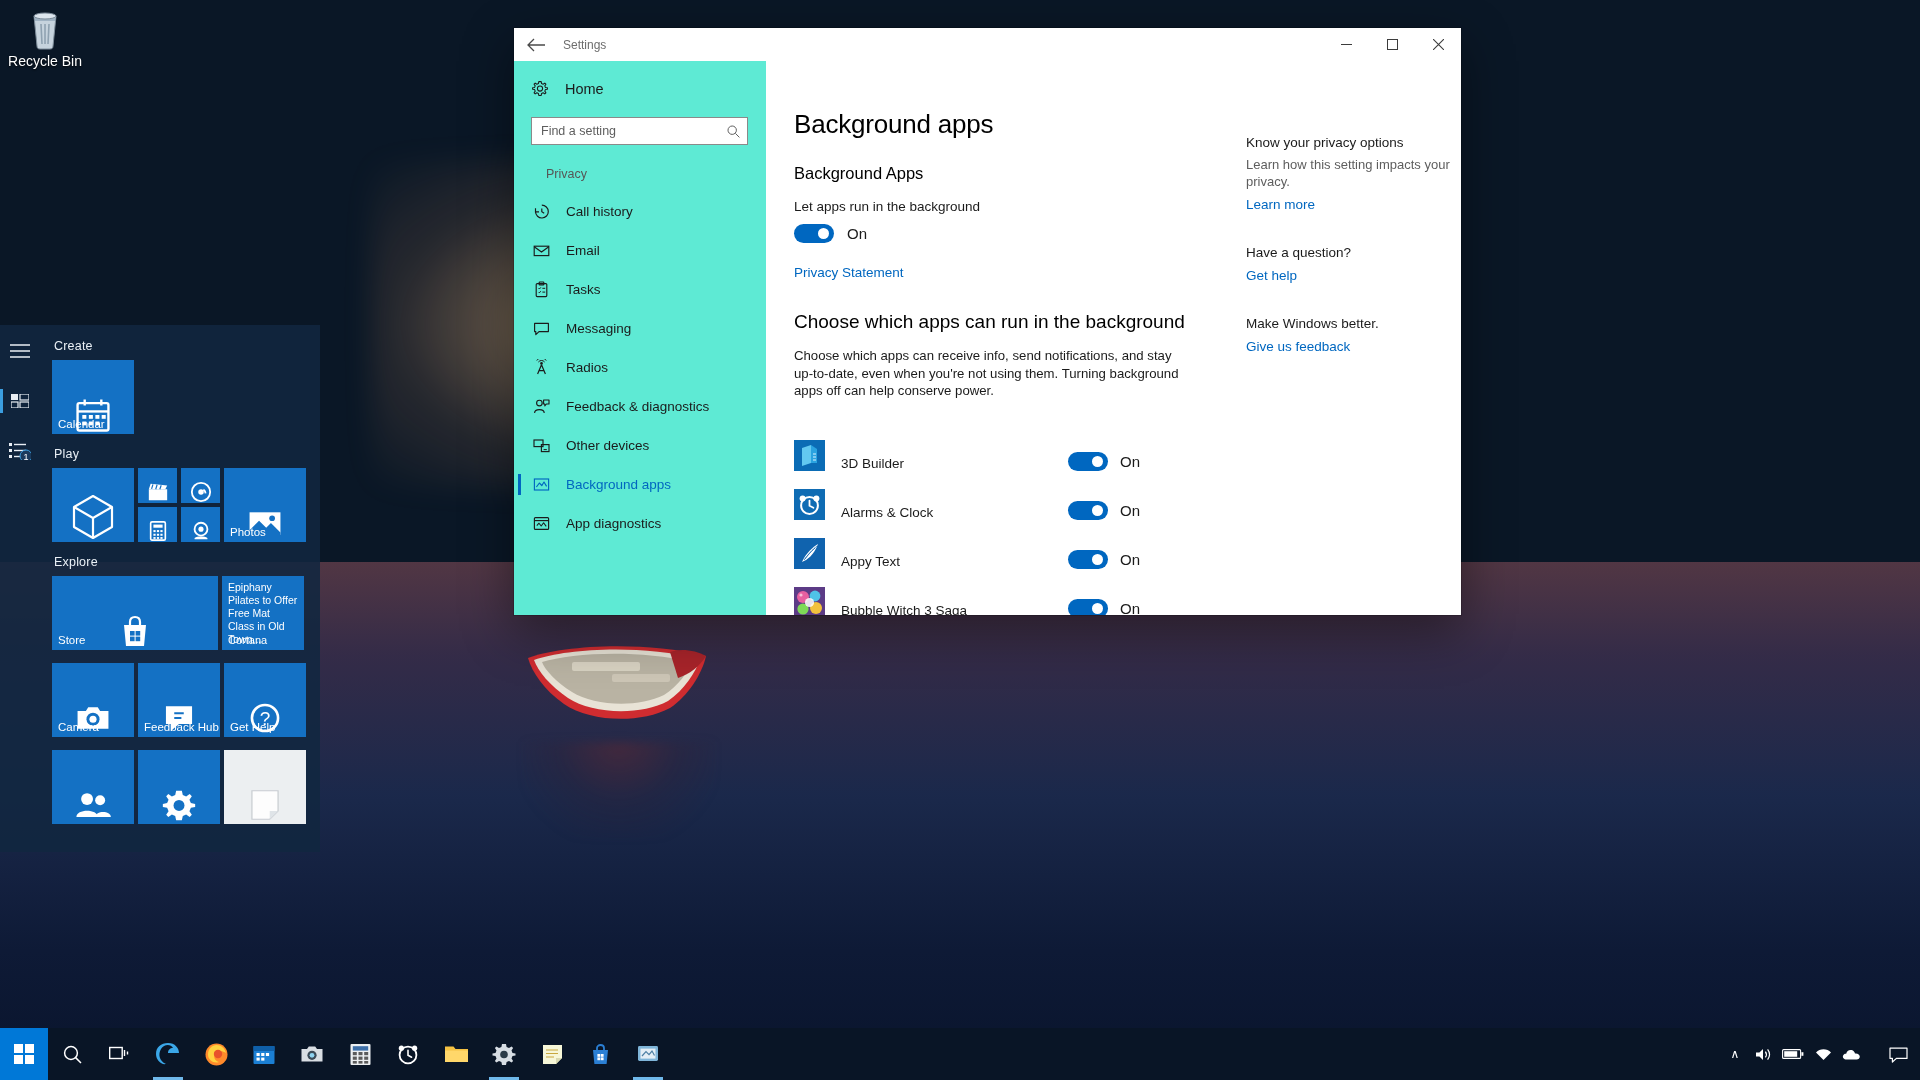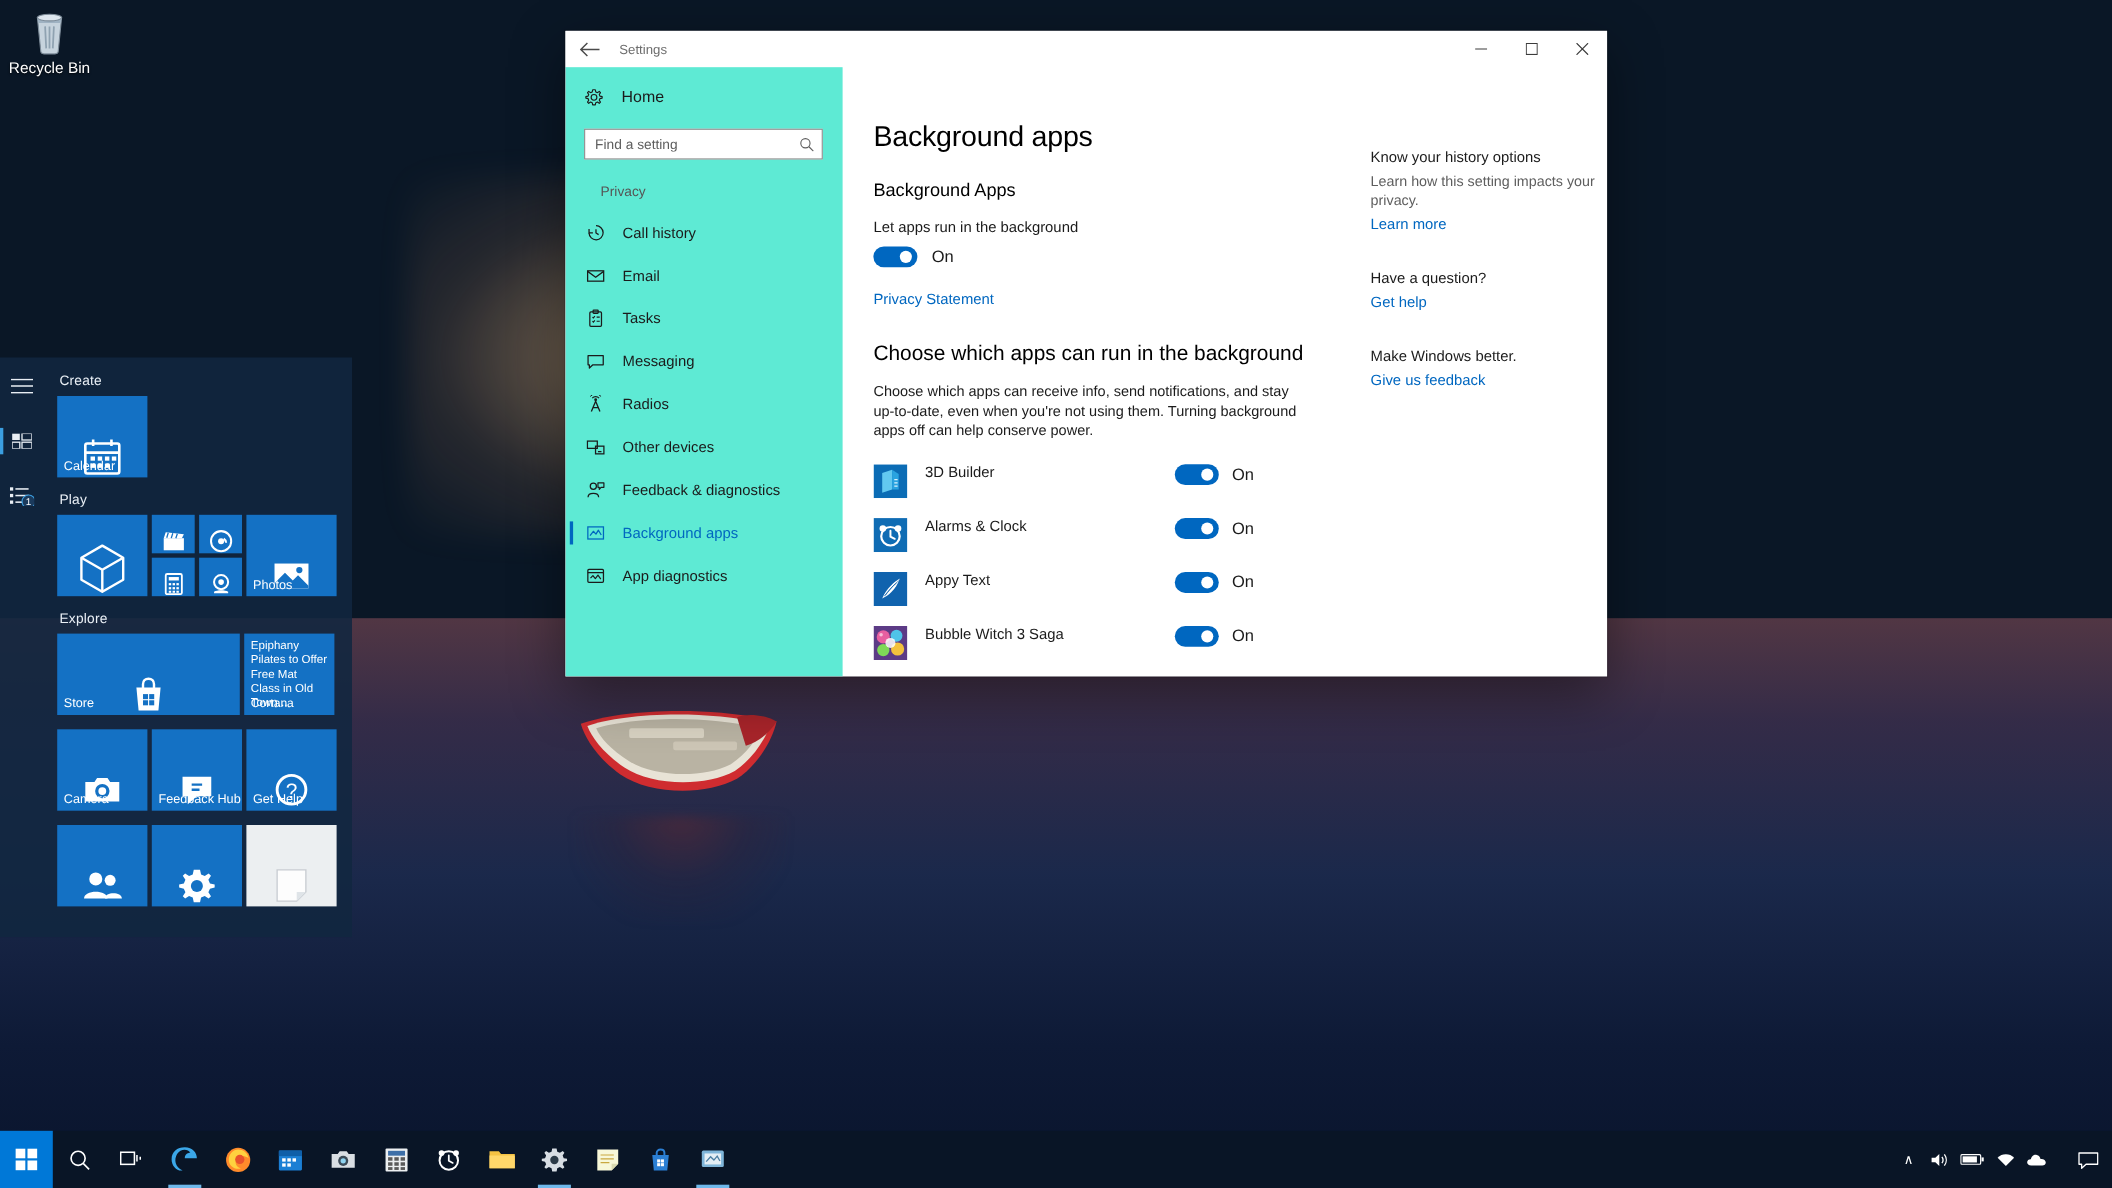--- a/index.html
+++ b/index.html
@@ -192,21 +192,21 @@
     position: absolute; width: 11px; height: 11px; border-radius: 50%;
     background: #fff; top: 4px; right: 5px;
   }
   .toggle-state { font-size: 15px; color: #1b1b1b; }
 
   .blue-link { color: #0067c0; font-size: 13.5px; text-decoration: none; }
 
   #choose-title { font-size: 19px; color: #000; margin: 30px 0 14px 0; }
   #choose-desc { font-size: 13.2px; line-height: 17.5px; color: #1b1b1b; margin-bottom: 22px; }
 
-  .app-row { display: flex; align-items: flex-start; height: 49px; }
+  .app-row { display: flex; align-items: flex-end; height: 49px; }
   .app-icon { width: 31px; height: 31px; flex: 0 0 31px; margin-right: 16px; position: relative; overflow: hidden; }
   .app-name { font-size: 13.5px; color: #1b1b1b; flex: 1; }
   .app-toggle-wrap { display: flex; align-items: center; gap: 12px; width: 118px; }
 
   
   #help-col { width: 230px; flex: 0 0 230px; margin-left: 60px; padding-top: 26px; }
   .help-title { font-size: 13.5px; color: #1b1b1b; margin-bottom: 6px; }
   .help-desc { font-size: 13px; line-height: 17px; color: #5e5e5e; margin-bottom: 5px; }
   .help-block { margin-bottom: 32px; }
 
@@ -557,37 +557,37 @@
             <path d="M5.4 3 A4 4 0 0 1 11.6 3" fill="none" stroke="#1b1b1b" stroke-width="1"></path>
             <path d="M3.6 1.4 A6.4 6.4 0 0 1 13.4 1.4" fill="none" stroke="#1b1b1b" stroke-width="0.9"></path>
           </svg>
         </span>
         <span>Radios</span>
       </div>
 
       <div class="nav-item">
         <span class="nav-icon">
           <svg width="17" height="17" viewBox="0 0 17 17">
+            <circle cx="6.4" cy="5" r="2.8" fill="none" stroke="#1b1b1b" stroke-width="1.15"></circle>
+            <path d="M1.6 15 C1.6 10.4, 11.2 10.4, 11.2 15" fill="none" stroke="#1b1b1b" stroke-width="1.15"></path>
+            <path d="M10.6 2 L16 2 L16 6 L13.4 6 L11.8 7.8 L11.8 6 L10.6 6 Z" fill="none" stroke="#1b1b1b" stroke-width="1.1" stroke-linejoin="round"></path>
+          </svg>
+        </span>
+        <span>Feedback &amp; diagnostics</span>
+      </div>
+
+      <div class="nav-item">
+        <span class="nav-icon">
+          <svg width="17" height="17" viewBox="0 0 17 17">
             <rect x="1" y="3" width="9" height="6.6" fill="none" stroke="#1b1b1b" stroke-width="1.15"></rect>
             <rect x="8.4" y="7.6" width="7.6" height="7" fill="none" stroke="#1b1b1b" stroke-width="1.15"></rect>
             <path d="M10.6 12.6 L13.8 12.6" stroke="#1b1b1b" stroke-width="1"></path>
           </svg>
         </span>
         <span>Other devices</span>
-      </div>
-
-      <div class="nav-item">
-        <span class="nav-icon">
-          <svg width="17" height="17" viewBox="0 0 17 17">
-            <circle cx="6.4" cy="5" r="2.8" fill="none" stroke="#1b1b1b" stroke-width="1.15"></circle>
-            <path d="M1.6 15 C1.6 10.4, 11.2 10.4, 11.2 15" fill="none" stroke="#1b1b1b" stroke-width="1.15"></path>
-            <path d="M10.6 2 L16 2 L16 6 L13.4 6 L11.8 7.8 L11.8 6 L10.6 6 Z" fill="none" stroke="#1b1b1b" stroke-width="1.1" stroke-linejoin="round"></path>
-          </svg>
-        </span>
-        <span>Feedback &amp; diagnostics</span>
       </div>
 
       <div class="nav-item selected">
         <span class="nav-sel-bar"></span>
         <span class="nav-icon">
           <svg width="17" height="17" viewBox="0 0 17 17">
             <rect x="1.4" y="3" width="14.2" height="11" fill="none" stroke="#0067c0" stroke-width="1.15"></rect>
             <path d="M3.4 11 L6.4 7 L8.8 9.6 L11 6 L13.6 10.4" fill="none" stroke="#0067c0" stroke-width="1.15" stroke-linejoin="round"></path>
           </svg>
         </span>
@@ -701,21 +701,21 @@
           </span>
         </div>
 
         
 
         
       </div>
 
       <div id="help-col">
         <div class="help-block">
-          <div class="help-title">Know your history options</div>
+          <div class="help-title">Know your privacy options</div>
           <div class="help-desc">Learn how this setting impacts your privacy.</div>
           <a class="blue-link" href="#">Learn more</a>
         </div>
         <div class="help-block">
           <div class="help-title">Have a question?</div>
           <a class="blue-link" href="#">Get help</a>
         </div>
         <div class="help-block">
           <div class="help-title">Make Windows better.</div>
           <a class="blue-link" href="#">Give us feedback</a>

